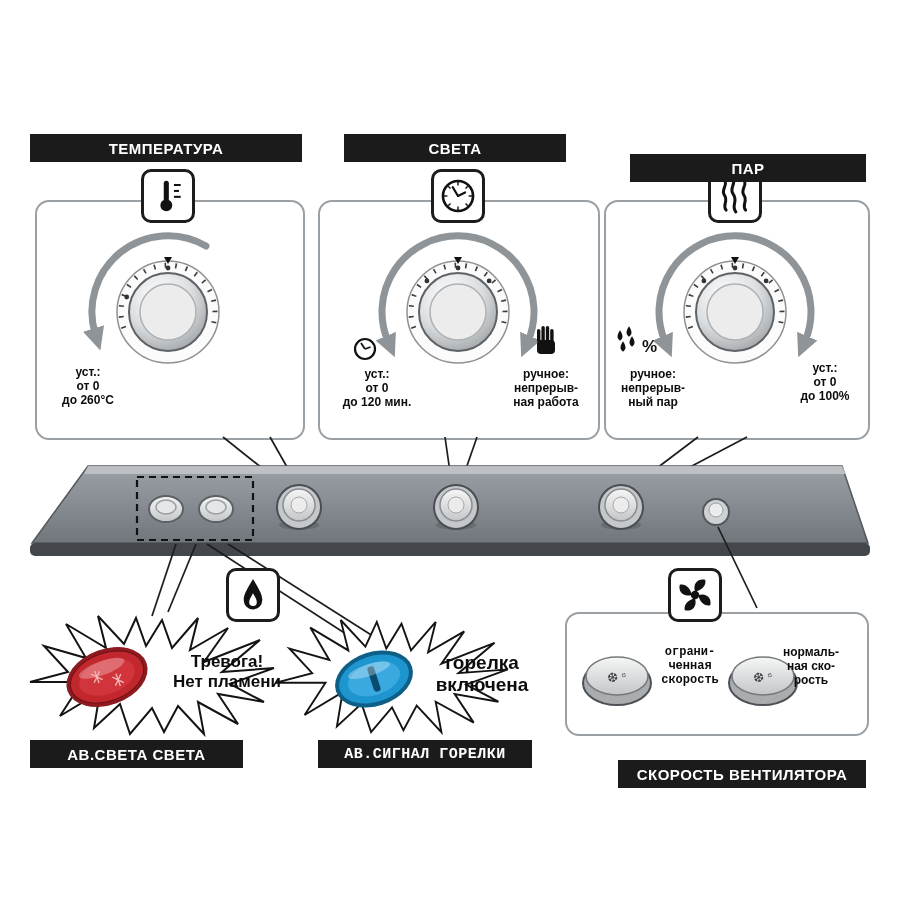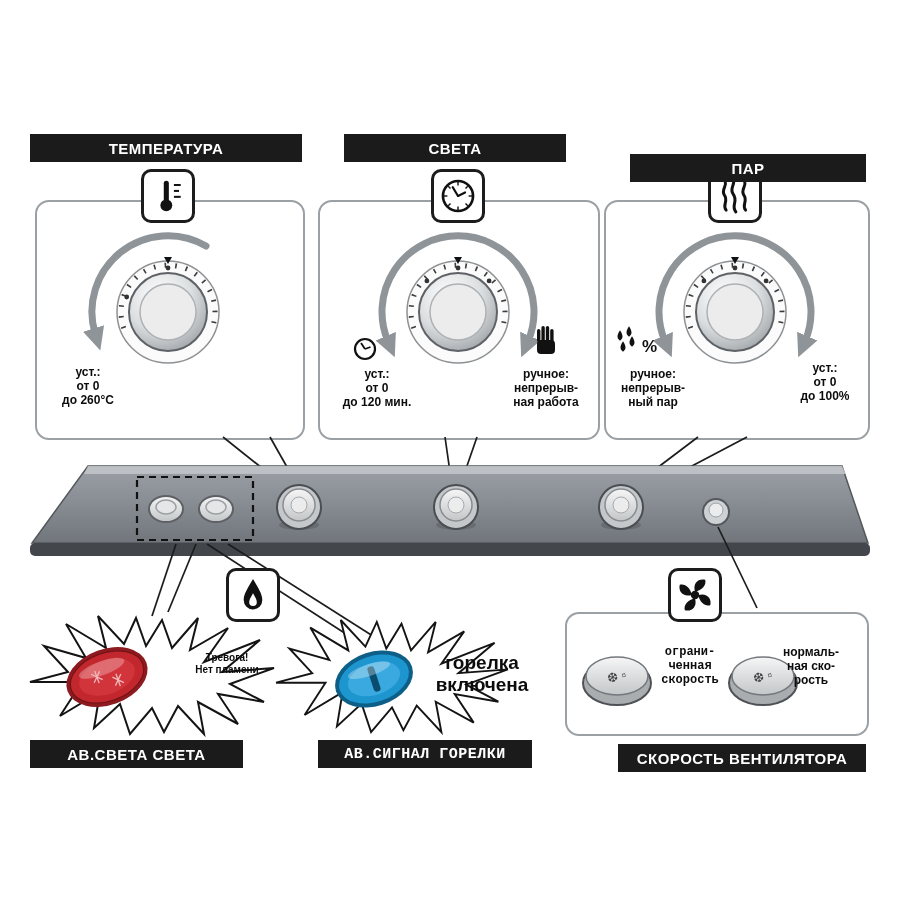--- a/index.html
+++ b/index.html
@@ -272,28 +272,28 @@
 до 120 мин.</div>
   <div class="cap" style="left:498px;top:368px;width:96px;">ручное:
 непрерыв-
 ная работа</div>
   <div class="cap" style="left:604px;top:368px;width:98px;">ручное:
 непрерыв-
 ный пар</div>
   <div class="cap" style="left:788px;top:362px;width:74px;">уст.:
 от 0
 до 100%</div>
-  <div class="cap" style="left:162px;top:652px;width:130px;font-size:10px;">Тревога!
+  <div class="cap" style="left:162px;top:652px;width:130px;font-size:17px;">Тревога!
 Нет пламени</div>
   <div class="cap" style="left:428px;top:652px;width:108px;font-size:19px;">горелка
 включена</div>
   <div class="cap" style="left:648px;top:646px;width:84px;font-family:Liberation Mono, monospace;">ограни-
 ченная
 скорость</div>
   <div class="cap" style="left:777px;top:646px;width:68px;">нормаль-
 ная ско-
 рость</div>
 
   <div class="blabel" style="left:30px;top:740px;width:213px;">АВ.СВЕТА СВЕТА</div>
   <div class="blabel" style="left:318px;top:740px;width:214px;font-family:Liberation Mono, monospace;">АВ.СИГНАЛ ГОРЕЛКИ</div>
-  <div class="blabel" style="left:618px;top:744px;width:248px;">СКОРОСТЬ ВЕНТИЛЯТОРА</div>
+  <div class="blabel" style="left:618px;top:760px;width:248px;">СКОРОСТЬ ВЕНТИЛЯТОРА</div>
 
 </div>
 
 </body></html>

